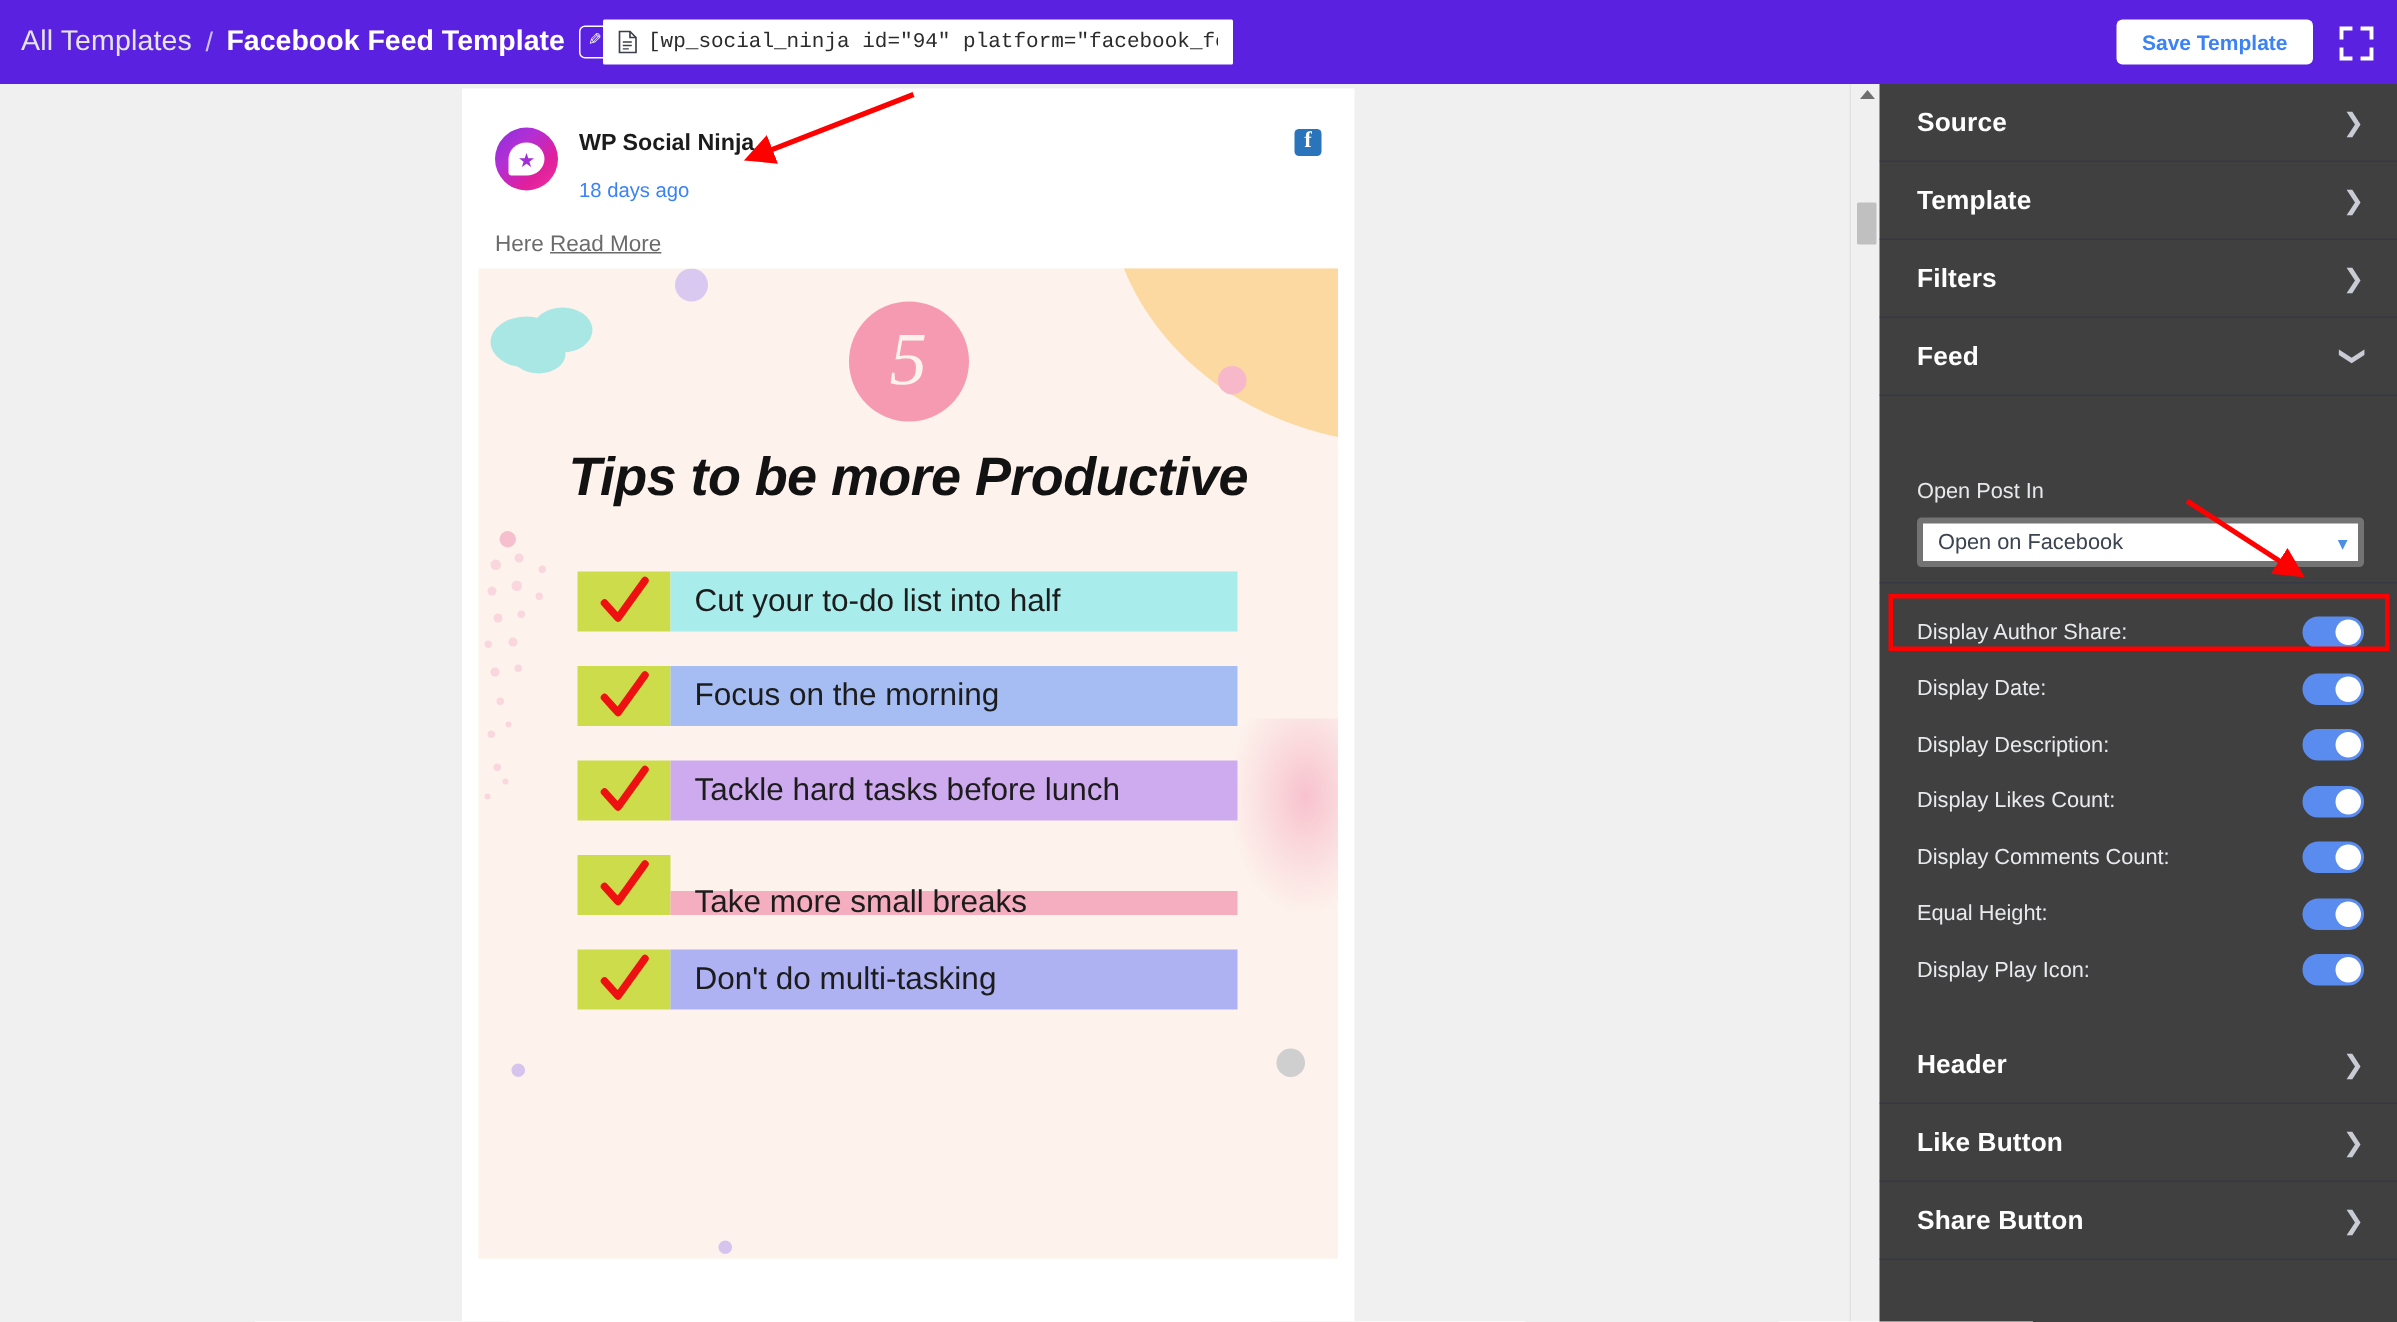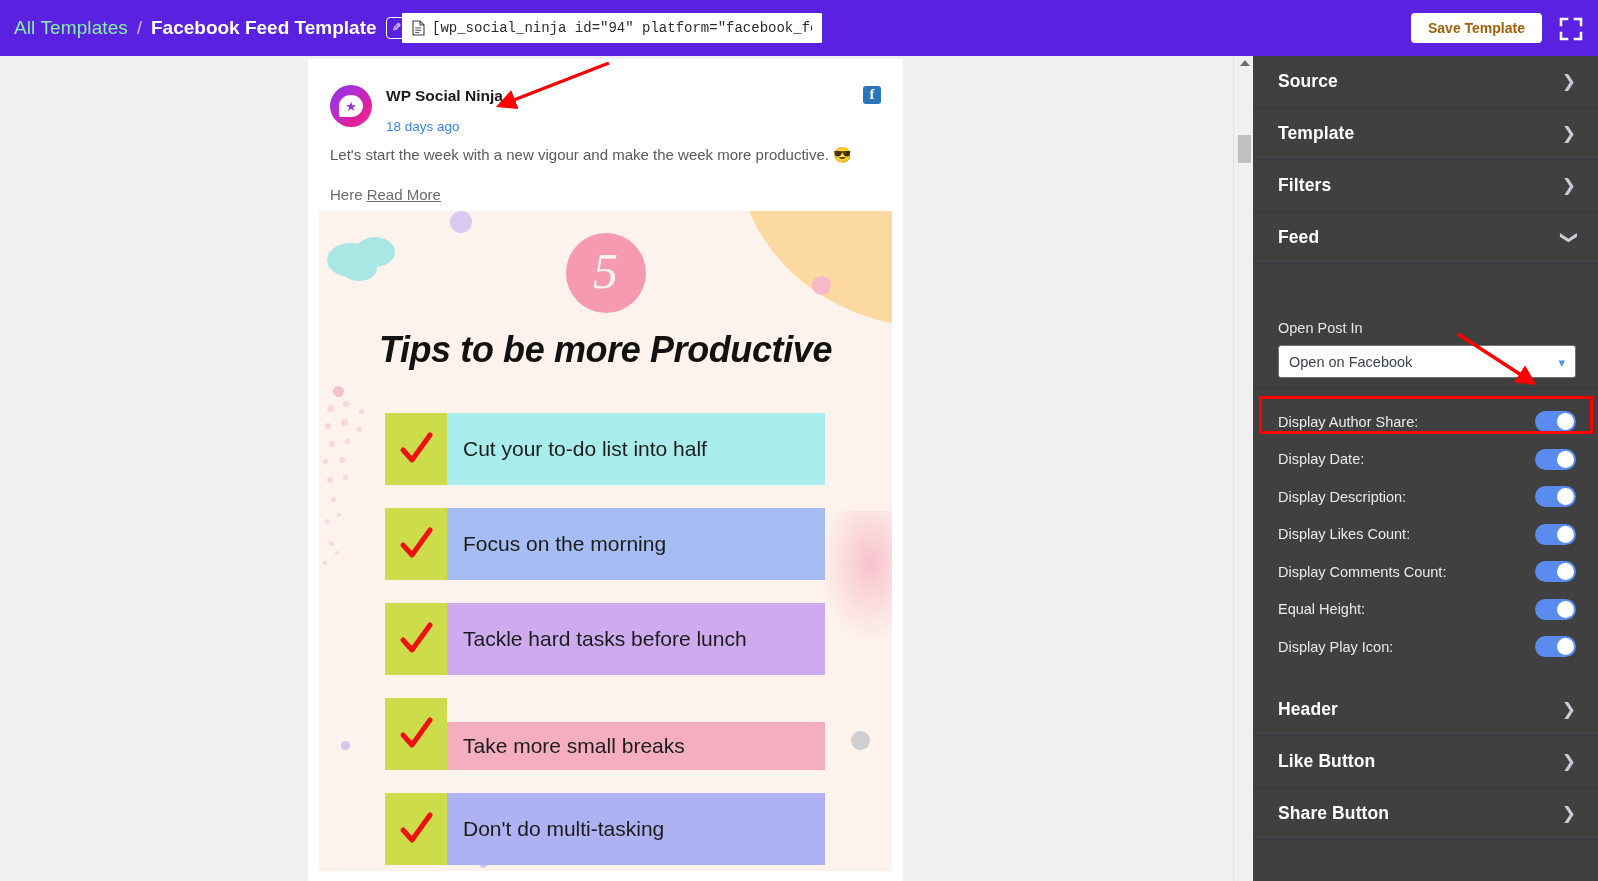--- a/index.html
+++ b/index.html
@@ -12,21 +12,21 @@
   .app { position: relative; width: 1598px; height: 881px; }
 
   
   .topbar {
     position: absolute; left: 0; top: 0; width: 1598px; height: 56px;
     background: #5b21e0;
     display: flex; align-items: center;
   }
   .breadcrumb { display: flex; align-items: center; padding-left: 14px; gap: 0; }
   .bc-link {
-    color: #86efac; font-size: 19px; letter-spacing: .1px;
+    color: #e5e5e5; font-size: 19px; letter-spacing: .1px;
     text-decoration: none; cursor: pointer;
   }
   .bc-sep { color: #cfc2f4; font-size: 18px; margin: 0 9px; }
   .bc-current { color: #ffffff; font-size: 19px; font-weight: 600; }
   .edit-btn {
     margin-left: 9px; display: inline-flex; align-items: center; gap: 3px;
     border: 1px solid #ffffff; border-radius: 4px;
     padding: 1px 6px 2px 5px; color: #ffffff; font-size: 12.5px;
     background: transparent; cursor: pointer; line-height: 1.35;
   }
@@ -40,21 +40,21 @@
   }
   .doc-icon { width: 13px; height: 16px; position: relative; flex: 0 0 auto; }
   .doc-icon svg { display: block; }
   .shortcode-text {
     font-family: "Liberation Mono", monospace;
     font-size: 14px; color: #2b2b2b; white-space: nowrap; overflow: hidden;
   }
 
   .save-btn {
     position: absolute; right: 56px; top: 13px;
-    background: #ffffff; color: #a16207; border: none; border-radius: 4px;
+    background: #ffffff; color: #3b82f6; border: none; border-radius: 4px;
     height: 30px; padding: 0 17px; font-size: 14px; font-weight: 600;
     cursor: pointer; font-family: "Liberation Sans", sans-serif; margin-left: 32px;
   }
   .expand-btn {
     position: absolute; right: 13px; top: 15px;
     width: 28px; height: 28px; cursor: pointer;
   }
 
   
   .canvas {
@@ -126,21 +126,21 @@
     color: #fdf2ec; font-size: 50px; font-weight: 400;
     font-family: "Liberation Serif", serif; font-style: italic; line-height: 1;
     margin-top: -4px;
   }
   .info-title {
     position: absolute; left: 0; right: 0; top: 118px; text-align: center;
     font-size: 36px; font-weight: 700; font-style: italic; color: #121212;
     font-family: "Liberation Sans", sans-serif; letter-spacing: -0.4px;
   }
   .tips { position: absolute; left: 66px; top: 202px; width: 440px; }
-  .tip-row { display: flex; align-items: stretch; height: 72px; margin-bottom: 23px; text-align: right; }
+  .tip-row { display: flex; align-items: stretch; height: 40px; margin-bottom: 23px; text-align: right; }
   .tip-check {
     width: 62px; flex: 0 0 62px; background: #cddc4a;
     display: flex; align-items: center; justify-content: center;
   }
   .tip-check svg { display: block; }
   .tip-text {
     flex: 1; display: flex; align-items: center; padding-left: 16px;
     font-size: 21px; color: #1c1c1c; font-family: "Liberation Sans", sans-serif;
   }
   .watercolor {
@@ -174,21 +174,21 @@
     cursor: pointer; color: #ffffff;
   }
   .sb-section .sb-title { font-size: 17.5px; font-weight: 700; letter-spacing: .1px; }
   .chev { color: #c9ccd4; font-size: 17px; line-height: 1; }
   .chev.down { transform: rotate(90deg); display: inline-block; }
 
   .sb-body { padding: 16px 22px 10px 25px; border-bottom: 1px solid #343945; }
   .field-label { color: #e7e8ec; font-size: 14.5px; margin-bottom: 9px; margin-top: 40px; }
   .select-wrap { position: relative; }
   .select-box {
-    width: 100%; height: 33px; background: #ffffff; border: 1px solid #737373;
+    width: 100%; height: 33px; background: #ffffff; border: 4px solid #737373;
     border-radius: 3px; display: flex; align-items: center; padding: 0 30px 0 10px;
     font-size: 14.5px; color: #3b4350; cursor: pointer;
   }
   .select-chev {
     position: absolute; right: 11px; top: 50%; transform: translateY(-50%);
     color: #4a90e2; font-size: 13px; pointer-events: none;
   }
 
   .toggle-list { padding: 14px 22px 18px 25px; position: relative; }
   .toggle-row {
@@ -259,21 +259,20 @@
         </div>
         <div class="author-block">
           <div class="author-name">WP Social Ninja</div>
           <div class="author-date">18 days ago</div>
         </div>
         <div class="fb-icon">
           <span>f</span>
         </div>
       </div>
 
-      <div class="post-desc">Let's start the week with a new vigour and make the week more productive. 😎</div>
 
       <div class="post-more">
         <span>Here</span>
         <a>Read More</a>
       </div>
 
       <div class="info">
         <div class="blob b-orange"></div>
         <div class="blob b-cloud1"></div>
         <div class="blob b-cloud2"></div>

